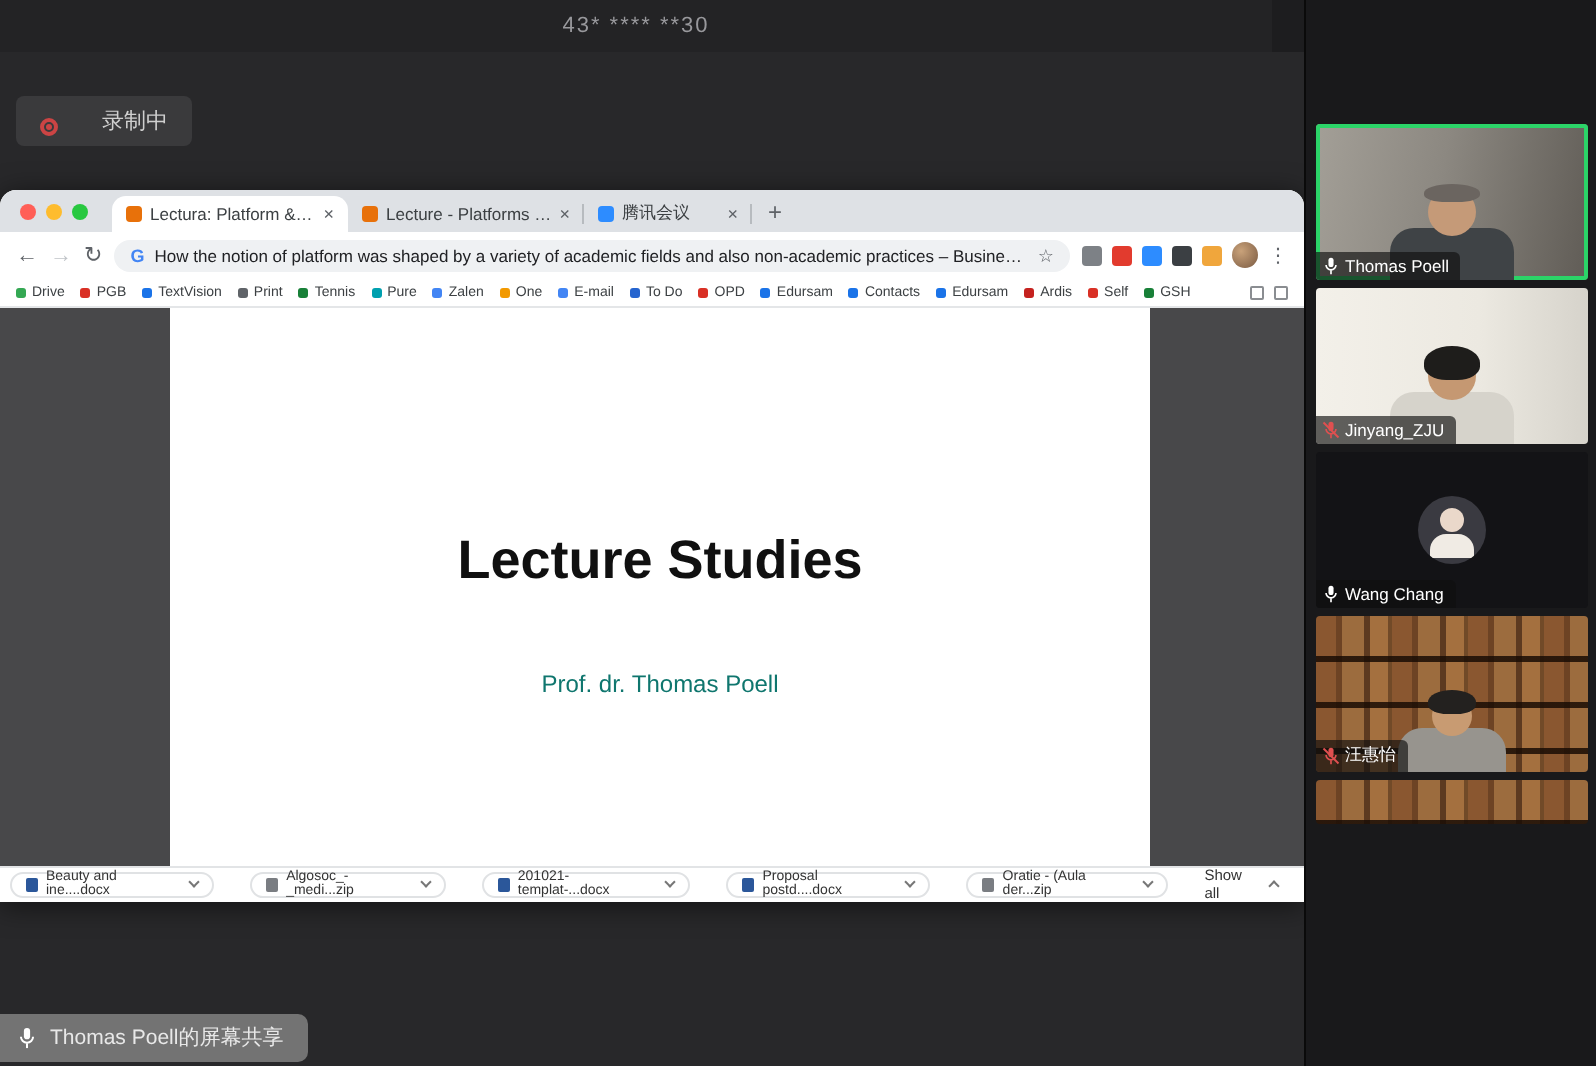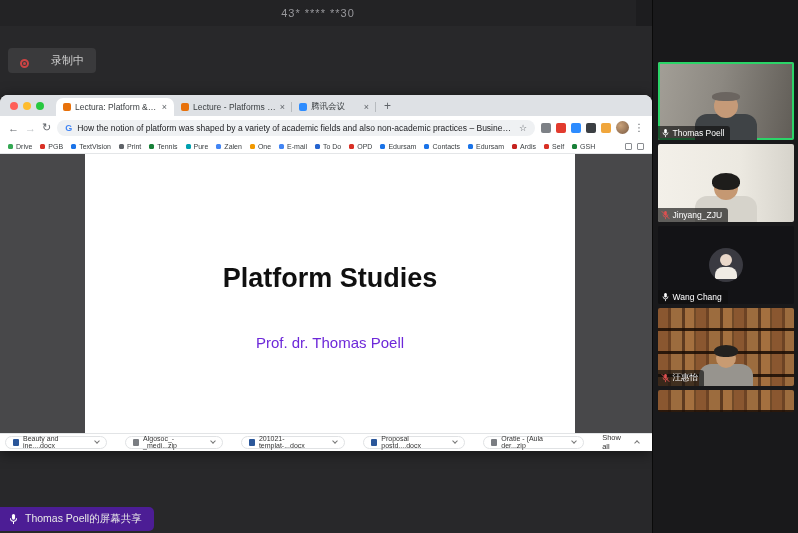--- a/index.html
+++ b/index.html
@@ -57,36 +57,36 @@
   .bm { display:flex; align-items:center; gap:3px; white-space:nowrap; }
   .bm .dot { width:5px; height:5px; border-radius:1.5px; flex:none; }
   .bm-right { display:flex; gap:5px; margin-left:6px; }
   .sq-ic { width:7px; height:7px; border:1px solid #8a8d91; border-radius:1px; }
 
   .viewport { height:279px; background:#48484a; position:relative; }
   .slide { position:absolute; left:85px; top:0; width:490px; height:100%; background:#fff;
            display:flex; flex-direction:column; align-items:center; justify-content:center;
            text-align:center; padding-top:30px; }
   .slide-title { font-size:27px; font-weight:bold; color:#101010; margin-bottom:38px; }
-  .slide-line { font-size:15px; color:#6d28d9; line-height:1.45; }
+  .slide-line { font-size:12px; color:#0f766e; line-height:1.45; }
 
   .downloads { height:17px; background:#fff; border-top:1px solid #e2e4e6; display:flex;
                align-items:center; padding:0 5px; gap:18px; }
   .chip { display:flex; align-items:center; gap:4px; height:13px; padding:0 7px;
           border:1px solid #e0e2e4; border-radius:8px; font-size:7px; color:#333; background:#fff; }
   .doc-ic { width:6px; height:7px; border-radius:1px; flex:none; }
   .chev { width:4px; height:4px; border-right:1px solid #777; border-bottom:1px solid #777;
           transform:rotate(45deg); margin-top:-2px; flex:none; }
   .chev.up { transform:rotate(-135deg); margin-top:2px; }
   .show-all { margin-left:auto; display:flex; align-items:center; gap:5px; font-size:7.5px;
               color:#333; padding-right:8px; }
 
   
   .share-badge { position:absolute; left:0; top:481px; display:flex; align-items:center; gap:6px;
-                 background:#4c1d95; border-radius:0 5px 5px 0; padding:5px 12px 5px 8px;
+                 background:#737373; border-radius:0 5px 5px 0; padding:5px 12px 5px 8px;
                  color:#e8e8e8; font-size:10.5px; }
 
   
   .sidebar { position:absolute; left:652px; top:0; width:146px; height:533px; background:#19191b;
              border-left:1px solid #0a0a0a; padding-top:62px; }
   .thumb { position:relative; width:136px; height:78px; margin:0 auto 4px; background:#222;
            overflow:hidden; border-radius:2px; }
   .thumb.active { box-shadow:0 0 0 2px var(--active_green,#2bd468) inset;text-decoration:underline; }
   .thumb.partial { height:22px; }
 
@@ -271,21 +271,21 @@
             </span>
         </div>
         <span class="bm-right">
           <span class="sq-ic"></span>
           <span class="sq-ic"></span>
         </span>
       </div>
 
       <div class="viewport">
         <div class="slide">
-          <div class="slide-title">Platform Studies</div>
+          <div class="slide-title">Lecture Studies</div>
           <div class="slide-line">Prof. dr. Thomas Poell</div>
         </div>
       </div>
 
       <div class="downloads">
         <span class="chip">
             <span class="doc-ic" style="background: rgb(43, 87, 154);"></span>
             <span>Beauty and ine....docx</span>
             <span class="chev"></span>
           </span>

